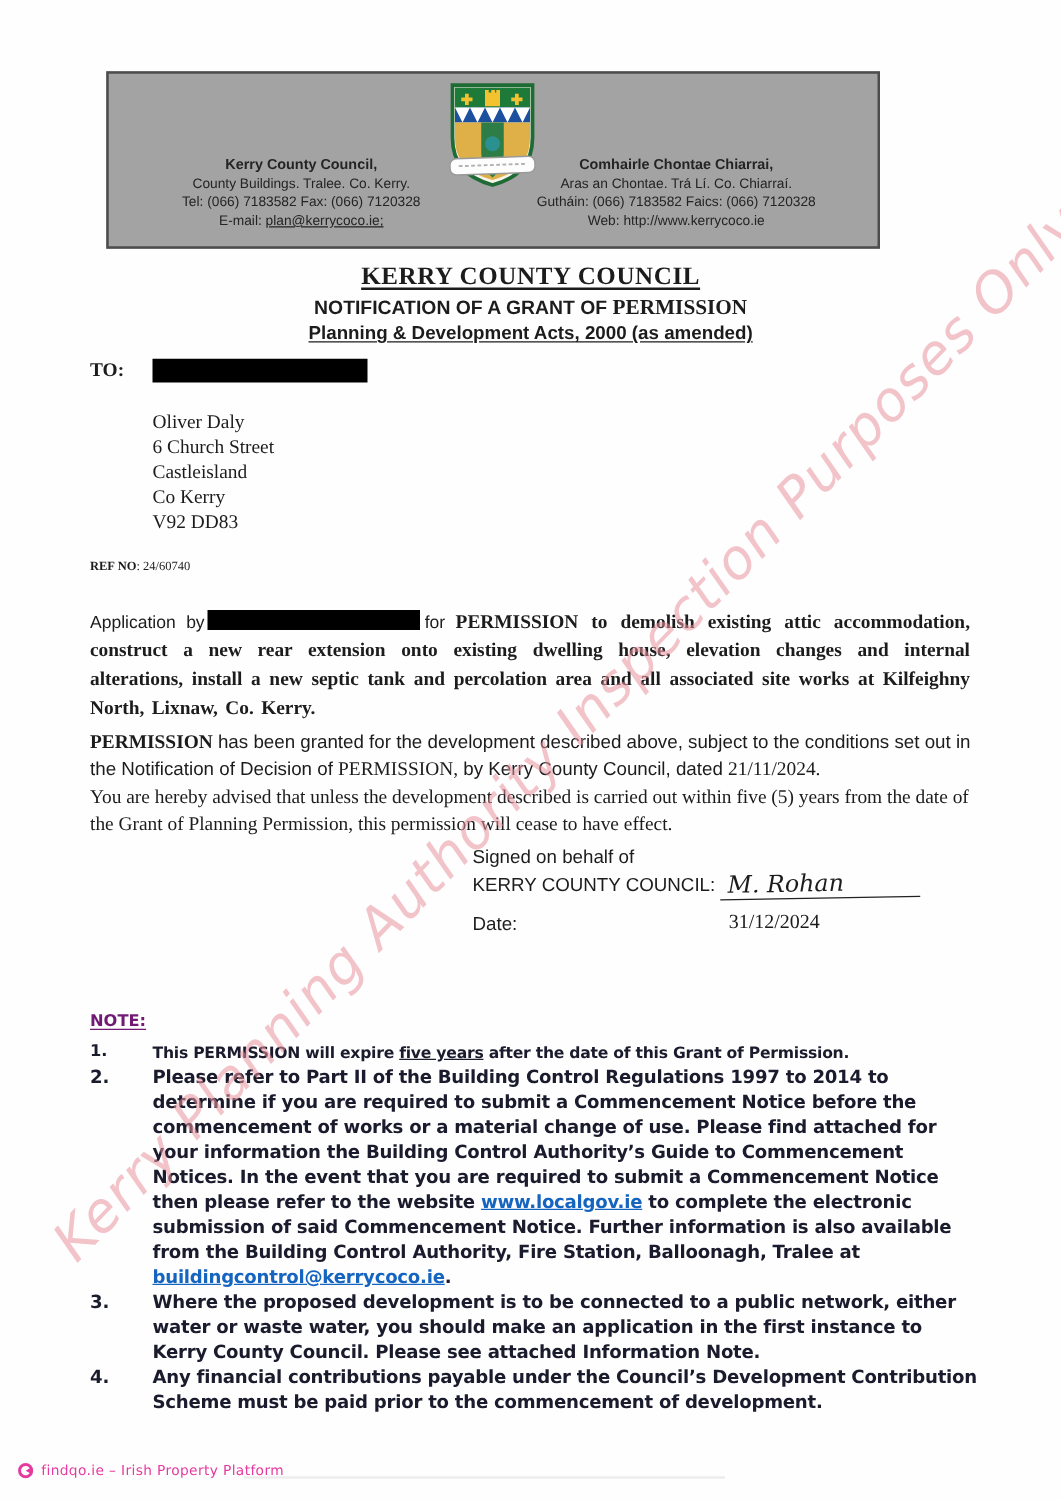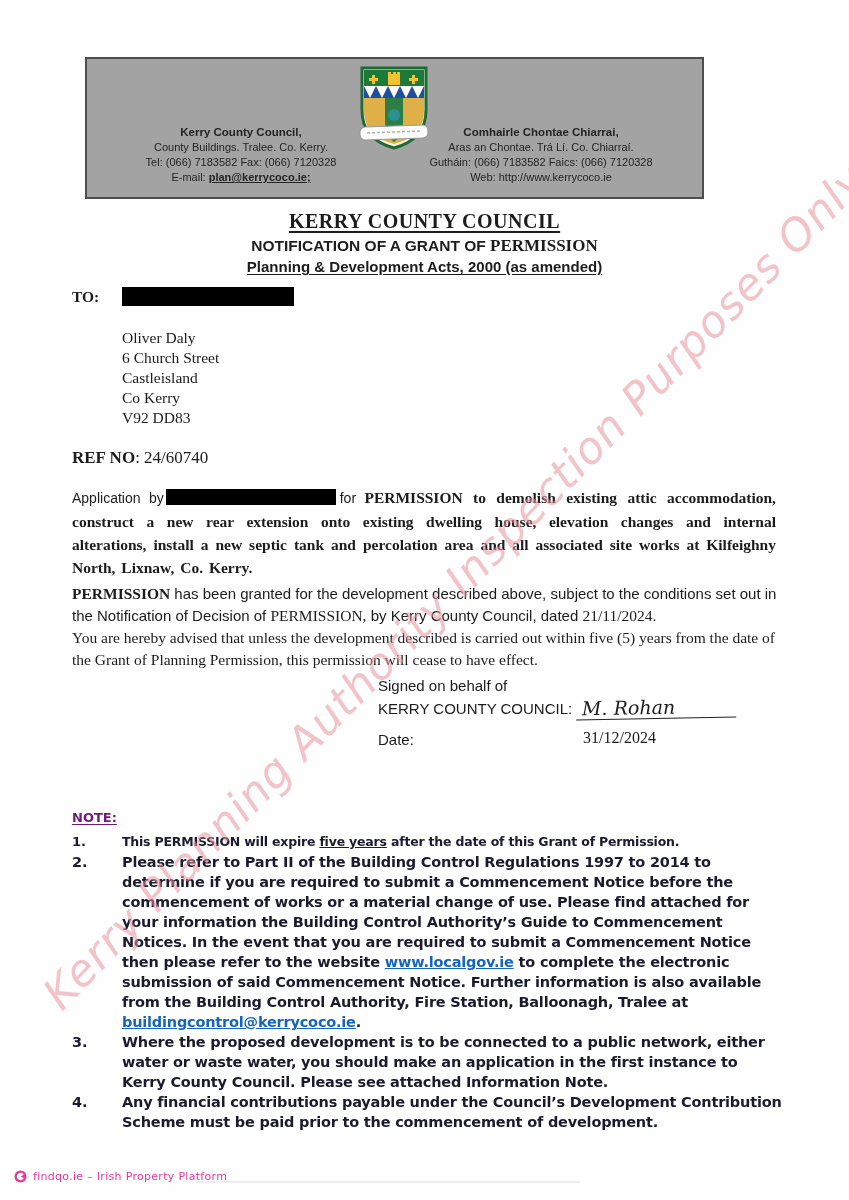--- a/index.html
+++ b/index.html
@@ -22,41 +22,41 @@
     border:2px solid #4d4d4d;background:#a3a3a3;z-index:2;
   }
   .crest{position:absolute;left:270px;top:4px;width:74px;height:88px;}
   .contact{
     position:absolute;top:66px;width:284px;text-align:center;
     font-family:"Liberation Sans", sans-serif;font-size:11px;line-height:15px;color:#242424;
   }
   #contact-left{left:12px;}
   #contact-right{left:312px;}
   .contact .org{font-weight:bold;font-size:11.5px;}
-  .contact a{color:#242424;text-decoration:underline;font-weight:bold;}
+  .contact a{color:#242424;text-decoration:underline;}
   .contact .plain{text-decoration:none;margin-top:28px;}
   
   #title-block{position:absolute;left:0;top:210px;width:849px;text-align:center;z-index:2;}
   #title-main{
     font-family:"Liberation Serif", serif;font-weight:bold;font-size:20px;
     letter-spacing:0.5px;text-decoration:underline;text-underline-offset:3px;
   }
   #title-sub{margin-top:3px;font-size:16px;font-weight:bold;}
   #title-sub .sans{font-family:"Liberation Sans", sans-serif;font-size:15.5px;}
   #title-sub .serif{font-family:"Liberation Serif", serif;font-size:17px;}
   #title-acts{
     margin-top:2px;font-family:"Liberation Sans", sans-serif;font-weight:bold;
     font-size:15px;text-decoration:underline;text-underline-offset:2px;
   }
   
   #to-label{position:absolute;left:72px;top:288px;font-weight:bold;font-size:15.5px;}
   #redact-to{position:absolute;left:122px;top:287px;width:172px;height:19px;background:#000;}
   #address{position:absolute;left:122px;top:328px;font-size:15.5px;line-height:20px;}
   
-  #ref-row{position:absolute;left:72px;top:448px;font-size:17px;text-align:right;}
+  #ref-row{position:absolute;left:72px;top:448px;font-size:10px;text-align:right;}
   #ref-row .lbl{font-weight:bold;}
   
   #application{
     position:absolute;left:72px;top:486px;width:704px;
     font-size:15.5px;line-height:23px;text-align:justify;
     font-weight:bold;word-spacing:2px;
   }
   #application .lead{font-family:"Liberation Sans", sans-serif;font-weight:normal;font-size:14px;word-spacing:0;}
   #redact-app{
     display:inline-block;width:170px;height:16px;background:#000;

